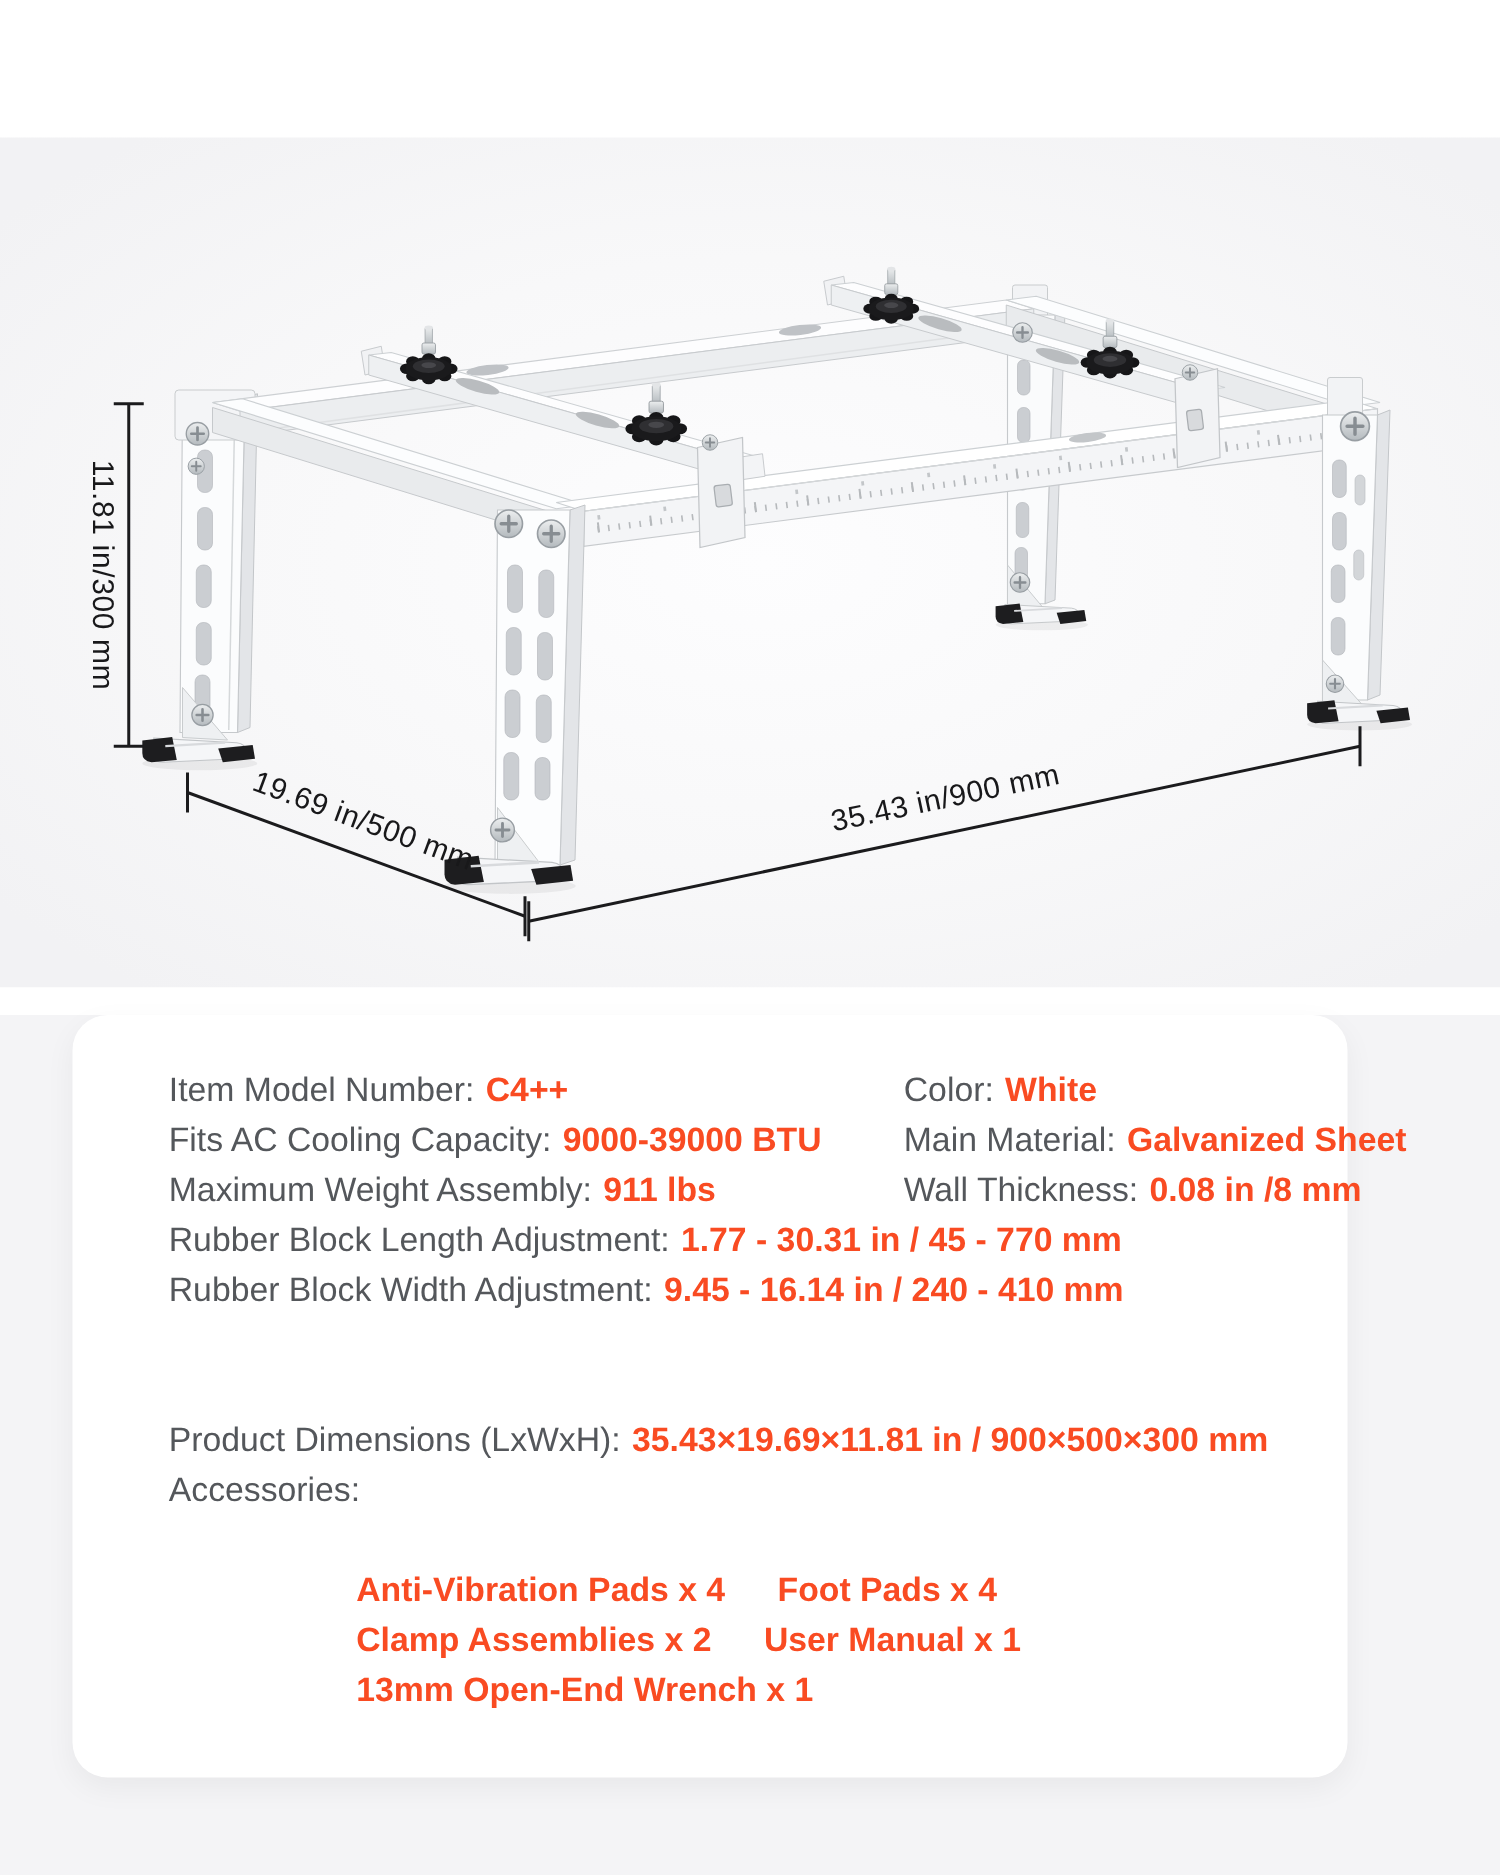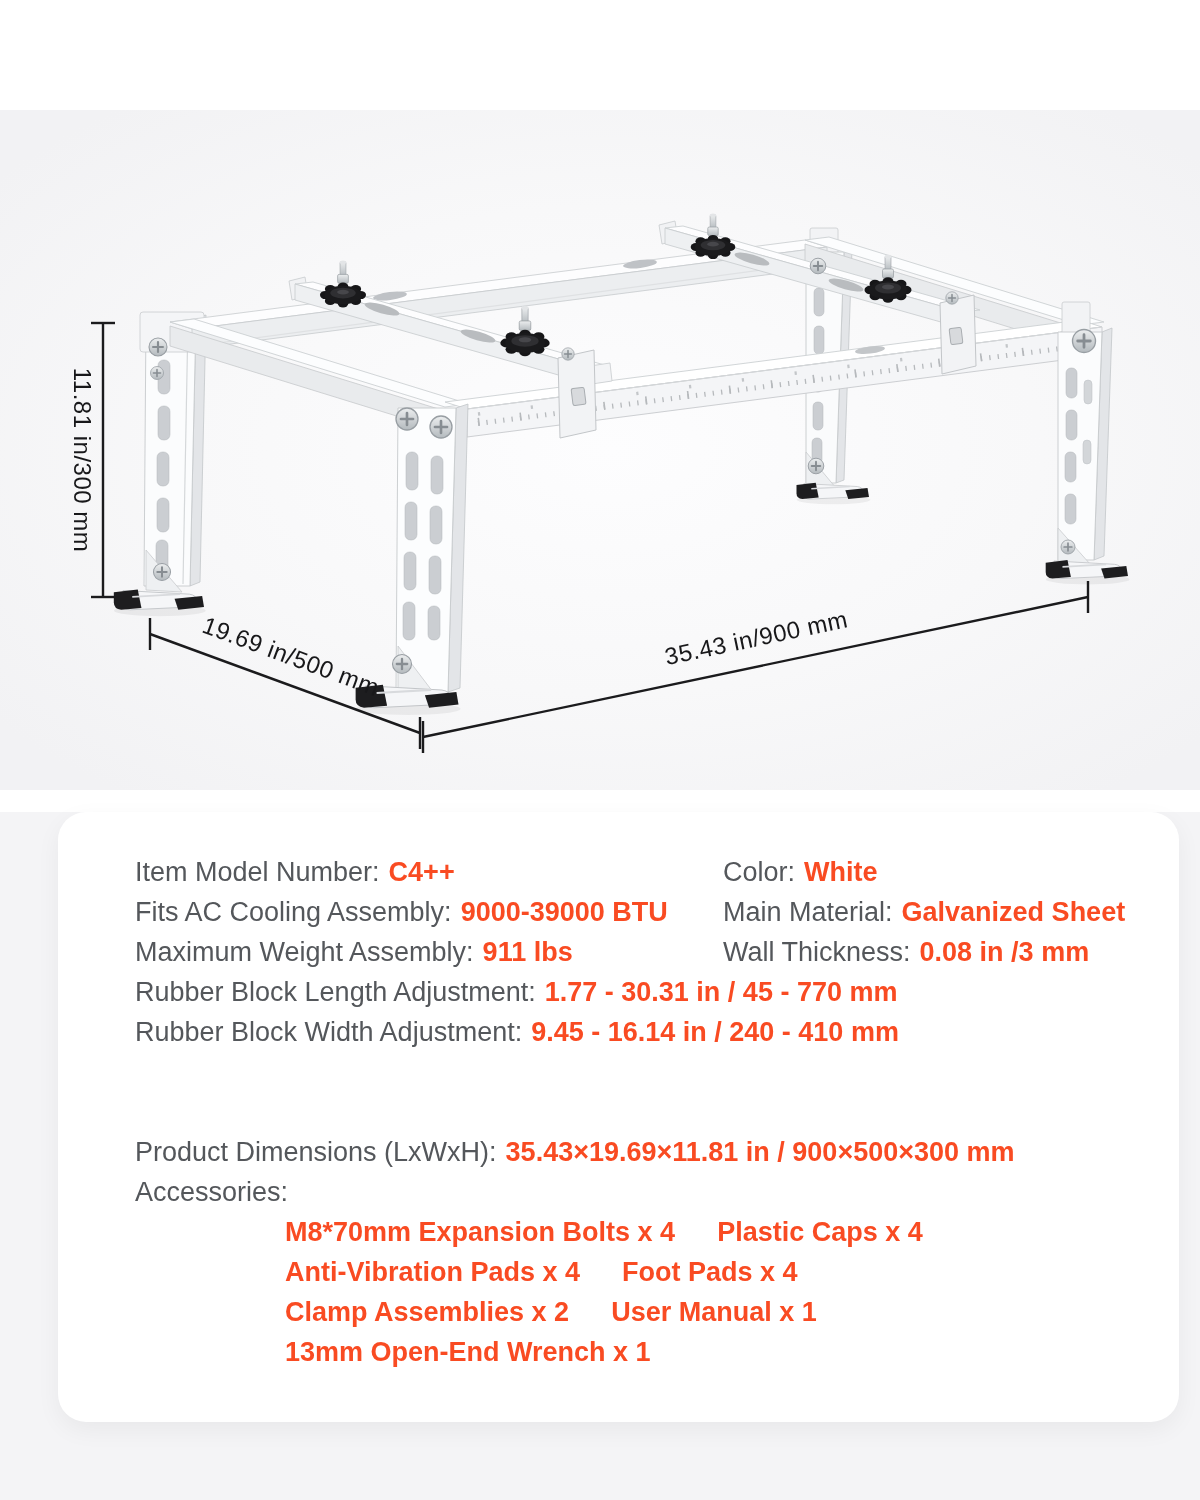--- a/index.html
+++ b/index.html
@@ -1,21 +1,21 @@
 <!DOCTYPE html>
 <html><head>
 <meta charset="utf-8">
 <style>
   html,body{margin:0;padding:0;background:#ffffff;}
   .page{position:relative;width:1200px;height:1500px;background:#ffffff;overflow:hidden;
         font-family:"Liberation Sans","DejaVu Sans",sans-serif;}
   .photo-section{position:absolute;left:0;top:0;width:1200px;height:790px;}
   .photo-section svg{display:block;}
   .gray-band{position:absolute;left:0;top:812px;width:1200px;height:688px;background:#f4f4f6;}
-  .spec-panel{position:absolute;left:58px;top:812px;width:1121px;height:610px;background:#ffffff;
+  .spec-panel{position:absolute;left:58px;top:812px;width:1020px;height:610px;background:#ffffff;
               border-radius:28px;box-shadow:0 8px 24px rgba(0,0,0,0.05);}
   .srow{position:absolute;left:77px;right:30px;height:40px;line-height:40px;font-size:27px;white-space:nowrap;}
   .lbl{color:#54575b;font-weight:400;}
   .val{color:#f94b22;font-weight:700;margin-left:9px;}
   .col2{position:absolute;left:588px;top:0;}
   .acc-val{position:absolute;left:150px;top:0;}
   .acc-pair{margin-left:42px;}
   .r1{top:40px}.r2{top:80px}.r3{top:120px}.r4{top:160px}.r5{top:200px}.r6{top:240px}.r7{top:280px}
   .r8{top:320px}.r9{top:360px}.r10{top:400px}.r11{top:440px}.r12{top:480px}.r13{top:520px}
   .dim-text{font-size:24px;font-weight:500;fill:#18181a;letter-spacing:0.5px;}
@@ -222,50 +222,47 @@
   <div class="gray-band"></div>
 
   <div class="spec-panel">
 
     <div class="srow r1">
       <span class="lbl">Item Model Number:</span><span class="val">C4++</span>
       <span class="col2"><span class="lbl">Color:</span><span class="val">White</span></span>
     </div>
 
     <div class="srow r2">
-      <span class="lbl">Fits AC Cooling Assembly:</span><span class="val">9000-39000 BTU</span>
+      <span class="lbl">Fits AC Cooling Capacity:</span><span class="val">9000-39000 BTU</span>
       <span class="col2"><span class="lbl">Main Material:</span><span class="val">Galvanized Sheet</span></span>
     </div>
 
     <div class="srow r3">
       <span class="lbl">Maximum Weight Assembly:</span><span class="val">911 lbs</span>
-      <span class="col2"><span class="lbl">Wall Thickness:</span><span class="val">0.08 in /3 mm</span></span>
+      <span class="col2"><span class="lbl">Wall Thickness:</span><span class="val">0.08 in /8 mm</span></span>
     </div>
 
     <div class="srow r4">
       <span class="lbl">Rubber Block Length Adjustment:</span><span class="val">1.77 - 30.31 in / 45 - 770 mm</span>
     </div>
 
     <div class="srow r5">
       <span class="lbl">Rubber Block Width Adjustment:</span><span class="val">9.45 - 16.14 in / 240 - 410 mm</span>
     </div>
 
 
 
     <div class="srow r8">
       <span class="lbl">Product Dimensions (LxWxH):</span><span class="val">35.43×19.69×11.81 in / 900×500×300 mm</span>
     </div>
 
     <div class="srow r9">
       <span class="lbl">Accessories:</span>
     </div>
 
-    <div class="srow r10">
-      <span class="acc-val"><span class="val" style="margin-left:0">M8*70mm Expansion Bolts x 4</span><span class="val acc-pair">Plastic Caps x 4</span></span>
-    </div>
 
     <div class="srow r11">
       <span class="acc-val"><span class="val" style="margin-left:0">Anti-Vibration Pads x 4</span><span class="val acc-pair">Foot Pads x 4</span></span>
     </div>
 
     <div class="srow r12">
       <span class="acc-val"><span class="val" style="margin-left:0">Clamp Assemblies x 2</span><span class="val acc-pair">User Manual x 1</span></span>
     </div>
 
     <div class="srow r13">

